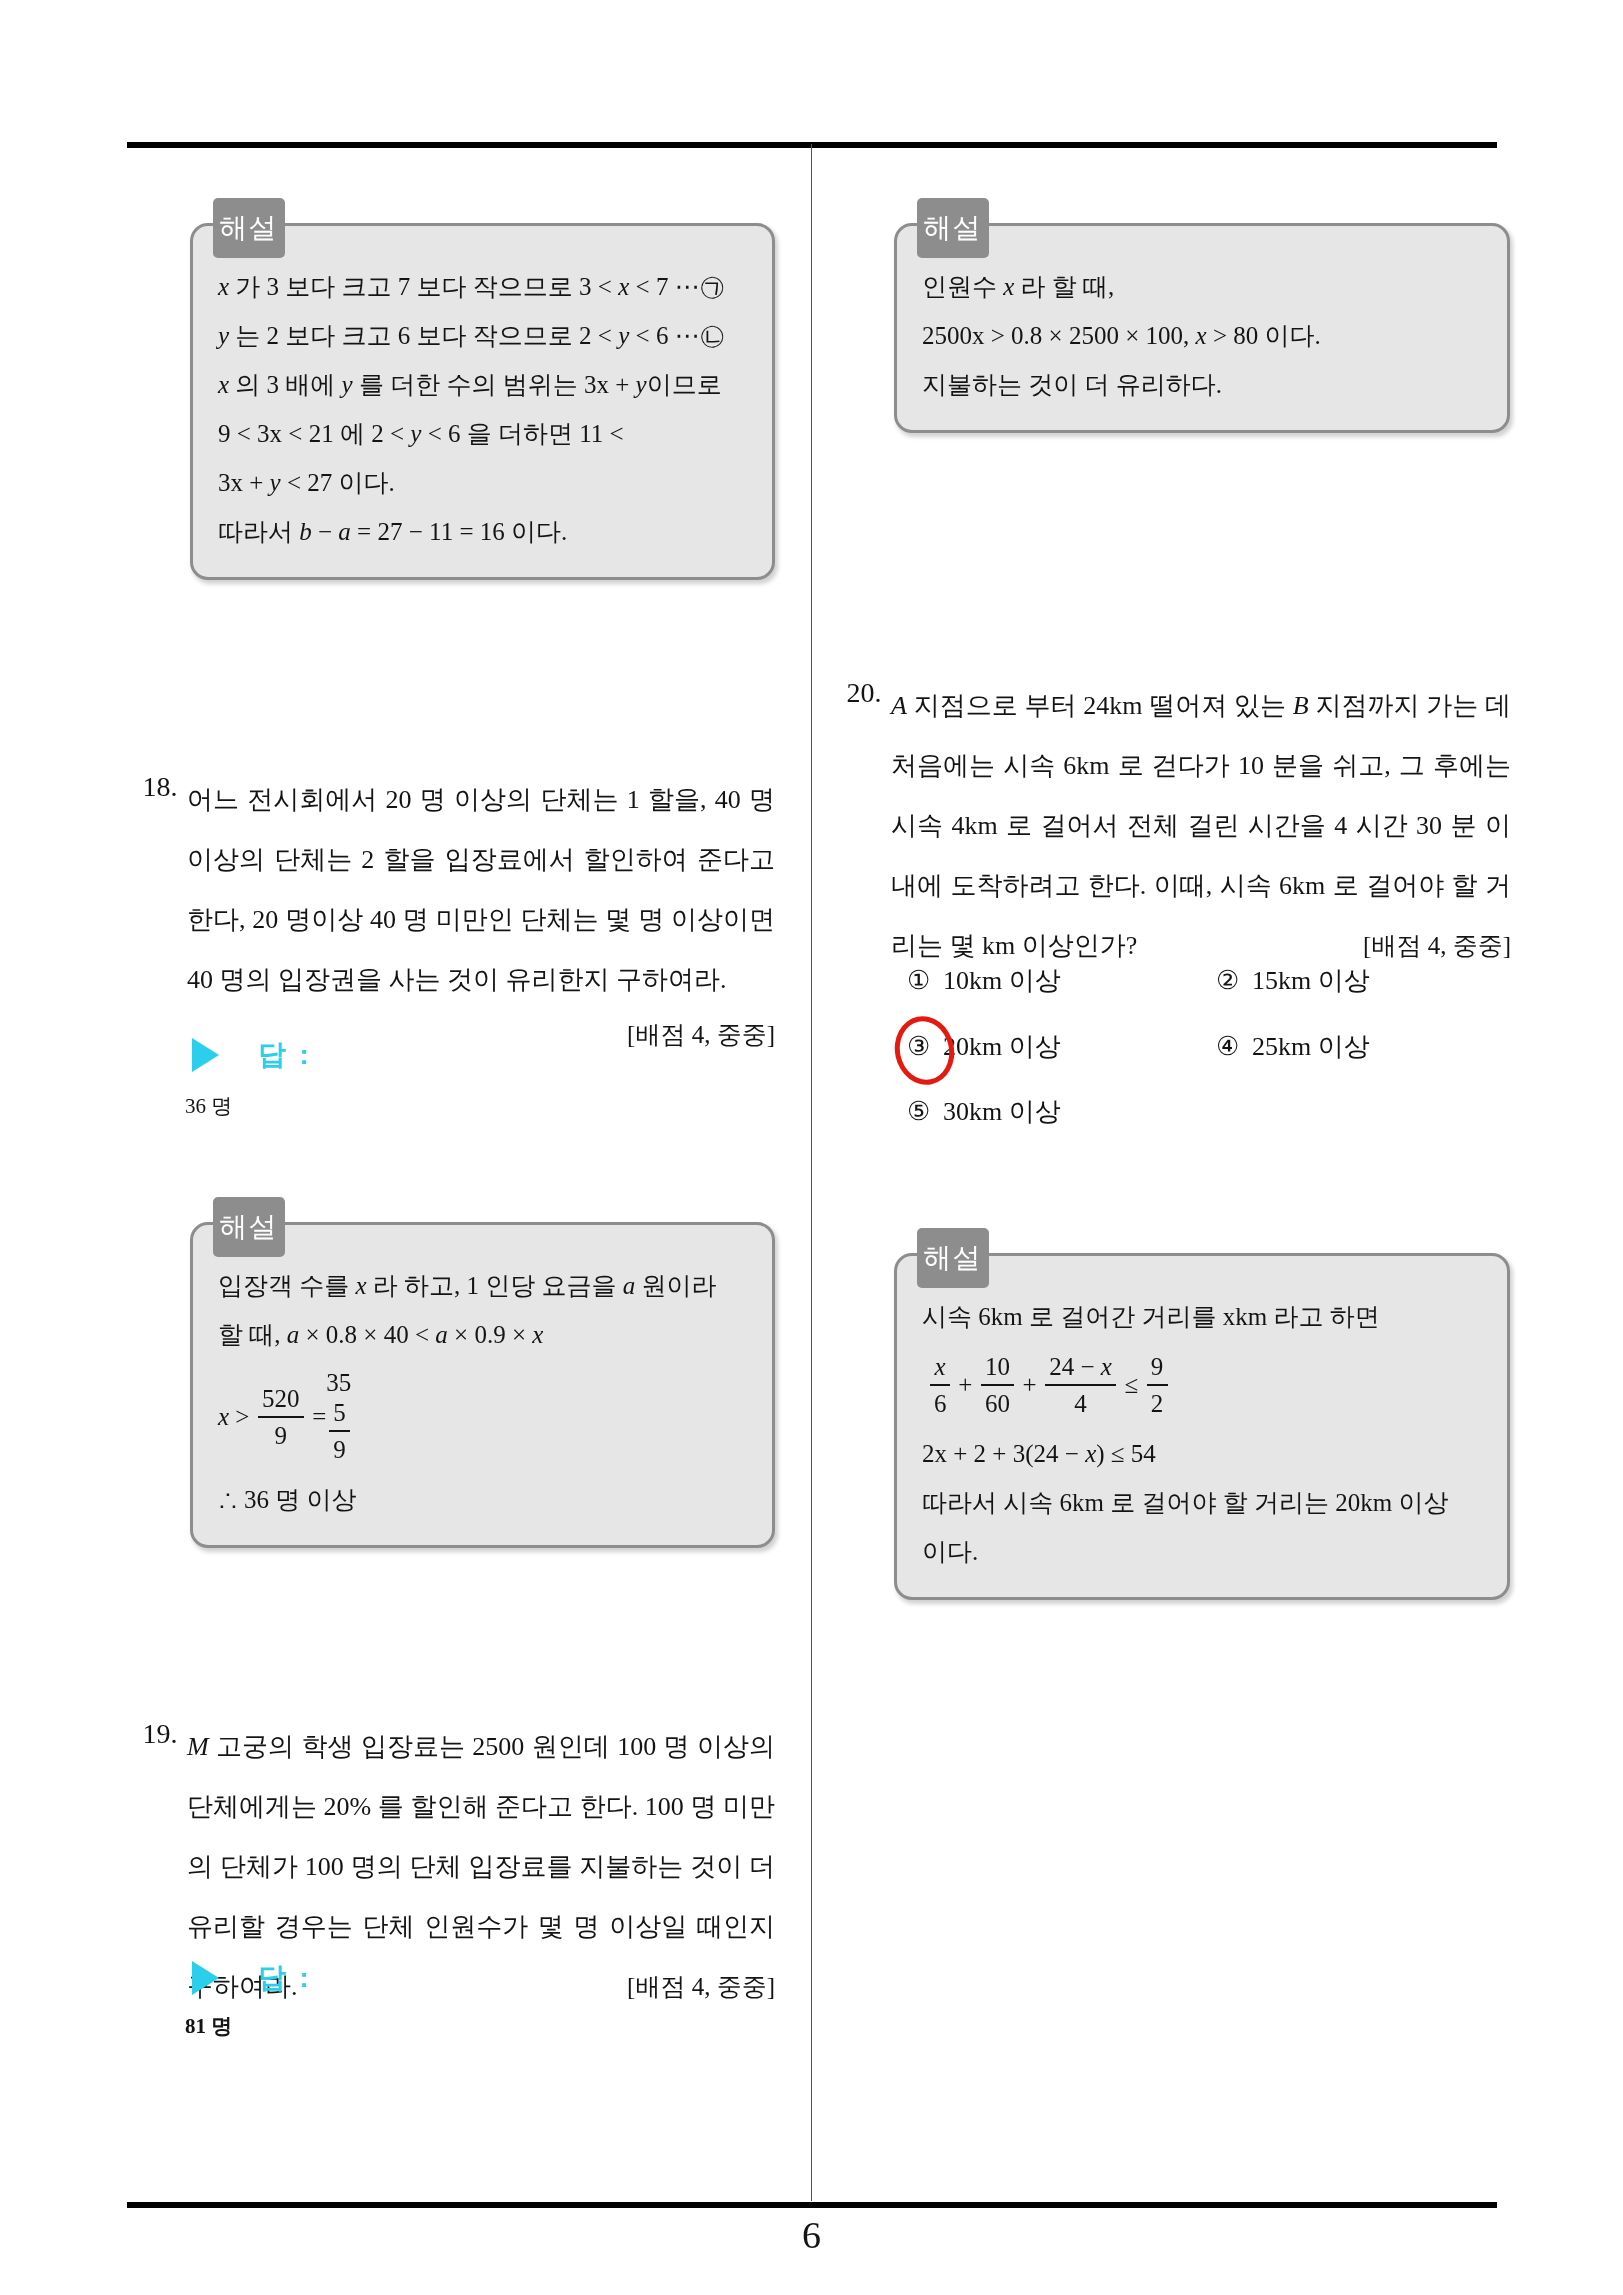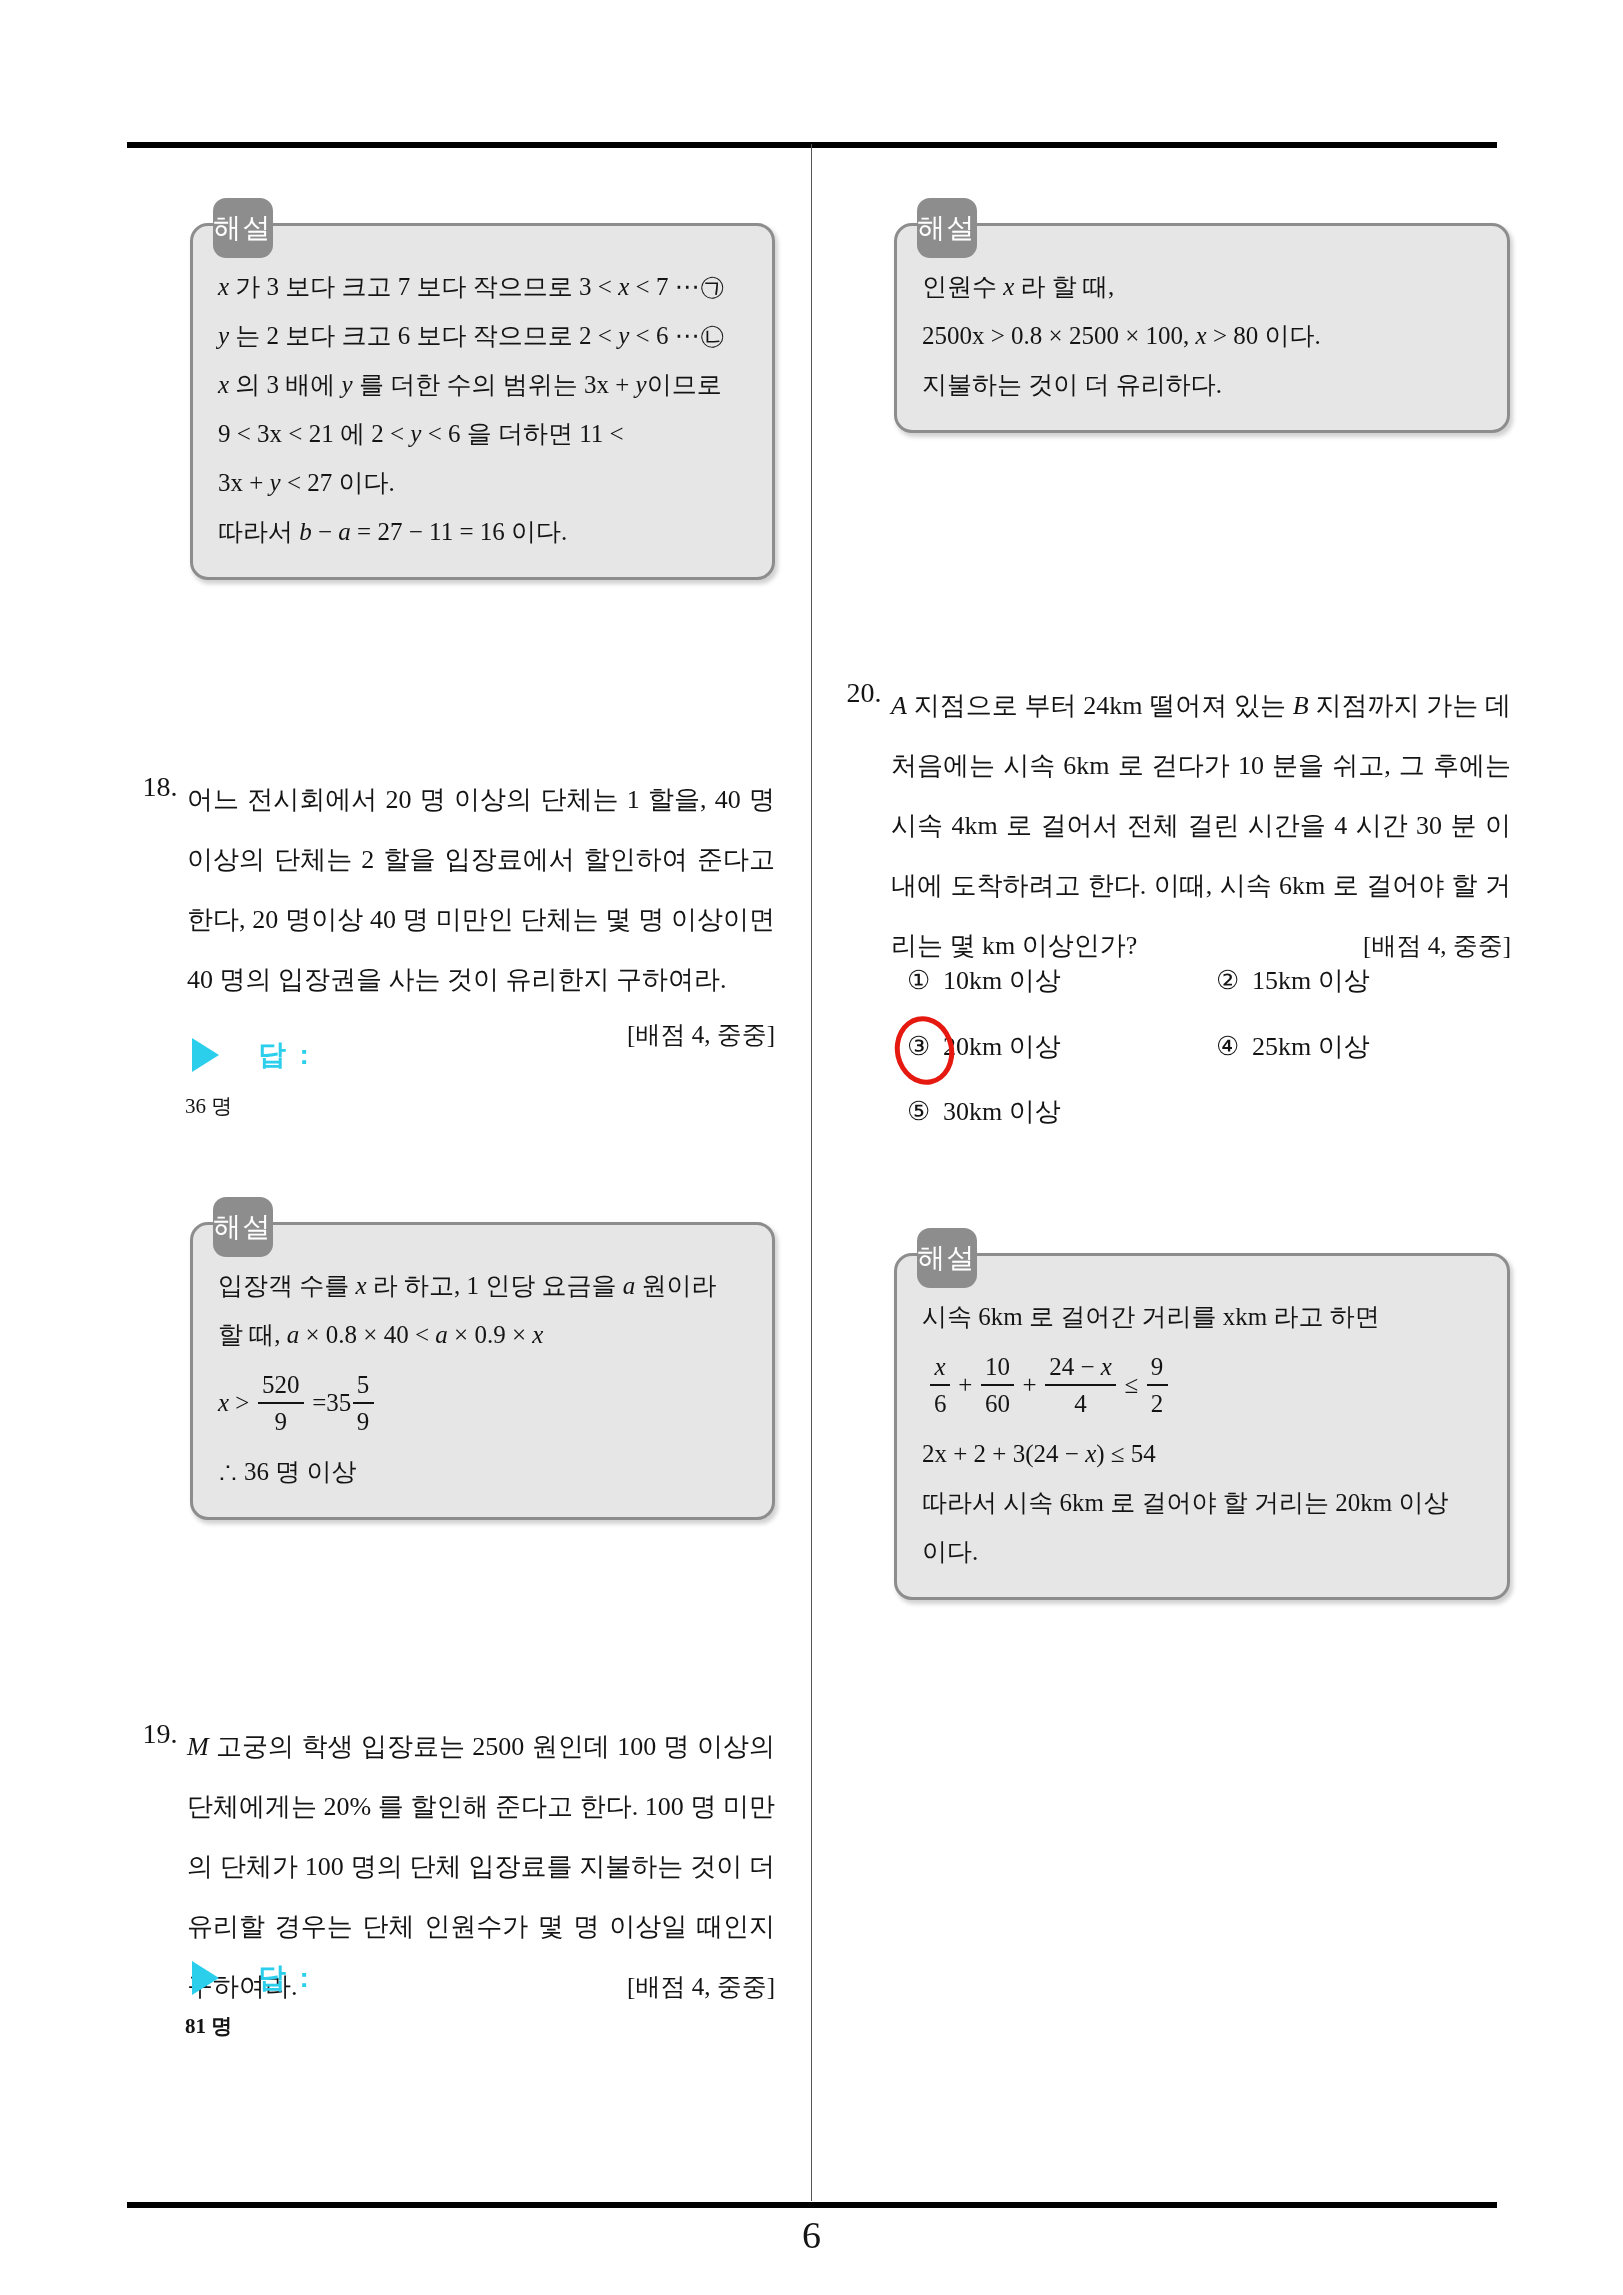--- a/index.html
+++ b/index.html
@@ -21,22 +21,22 @@
   
   .sbox {
     position:absolute; left:60px; box-sizing:border-box;
     background:#e6e6e6; border:3.5px solid #8d8d8d; border-radius:18px;
     padding:36px 25px 21px 25px;
     box-shadow:2.1px 3.5px 4.2px rgba(0,0,0,0.18);
   }
   .col-left  .sbox { width:585px; }
   .col-right .sbox { width:616px; }
   .tab {
-    position:absolute; top:-28px; left:19.6px; width:60px; height:60px;
-    background:#8d8d8d; border-radius:13px; color:#fff;
+    position:absolute; top:-28px; left:19.6px; width:72px; height:60px;
+    background:#8d8d8d; border-radius:5px; color:#fff;
     display:flex; align-items:center; justify-content:center;
     font-size:28px; letter-spacing:1.4px;text-align:right;
   }
   .sline { font-size:25px; line-height:49px; }
   i { font-style:italic; }
 
   
   .problem { position:absolute; left:0; width:100%; }
   .pno { position:absolute; left:12.6px; top:0.7px; font-weight:normal; font-size:28px; }
   .pbody { margin-left:57px; font-size:26px; line-height:60px; text-align:justify; }
@@ -58,21 +58,21 @@
   .red-circle {
     position:absolute; left:-12px; top:-7px; width:49px; height:59px;
     border:5.6px solid #e5190f; border-radius:50%; transform:rotate(-12deg);
   }
 
   
   .fracline { display:flex; align-items:center; font-size:25px; margin:9.8px 0; }
   .frac { display:inline-block; text-align:center; vertical-align:middle; margin:0 8.4px; }
   .frac .num { display:block; padding:0 4.2px 1.4px 4.2px; border-bottom:2.1px solid #141414; line-height:32px; }
   .frac .den { display:block; line-height:32px; padding-top:1.4px; }
-  .mixed { display:inline-flex; align-items:center; }
+  .mixed { display:inline-flex; align-items:center;flex-direction:column; }
   .mixed .frac { margin:0 0 0 1.4px; }
   .gap-wide { display:inline-block; width:84px; }
 </style>
 </head>
 <body>
 
 <div class="page">
 
   <div class="rule rule-top"></div>
   <div class="divider"></div>

